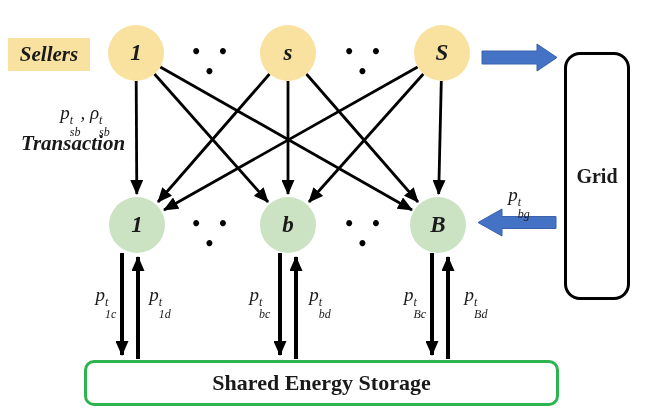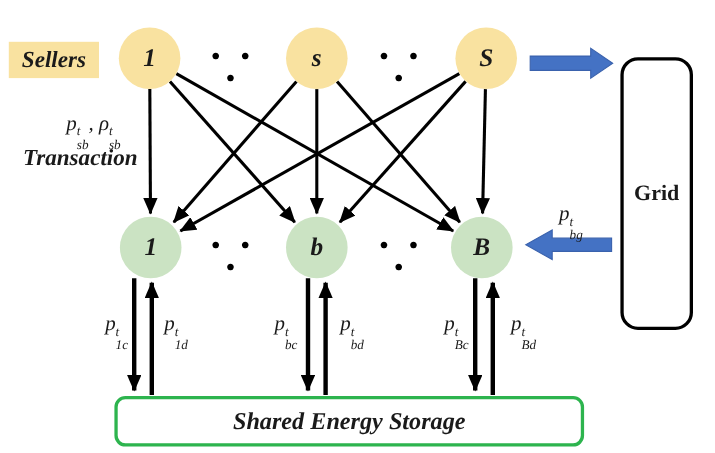--- a/index.html
+++ b/index.html
@@ -59,24 +59,24 @@
   .gridbox{
     position:absolute;left:564px;top:12px;width:66px;height:248px;
     border:3.5px solid #000;border-radius:16px;background:#fff;
     display:flex;align-items:center;justify-content:center;
     font-weight:bold;font-size:20px;color:#1a1a1a;
     box-sizing:border-box;
     margin-top:40px;
   }
   
   .storagebox{
-    position:absolute;left:104px;top:360px;width:427px;height:46px;
+    position:absolute;left:84px;top:360px;width:475px;height:46px;
     border:3.5px solid #2db44e;border-radius:10px;background:#fff;
     display:flex;align-items:center;justify-content:center;
-    font-weight:bold;font-style:italic;font-size:22px;color:#1a1a1a;
+    font-weight:bold;font-size:22px;color:#1a1a1a;
     box-sizing:border-box;
   }
 </style>
 </head>
 <body>
 
 <div class="canvas">
 
   <svg class="layer" width="650" height="412" viewBox="0 0 650 412">
     <defs>

